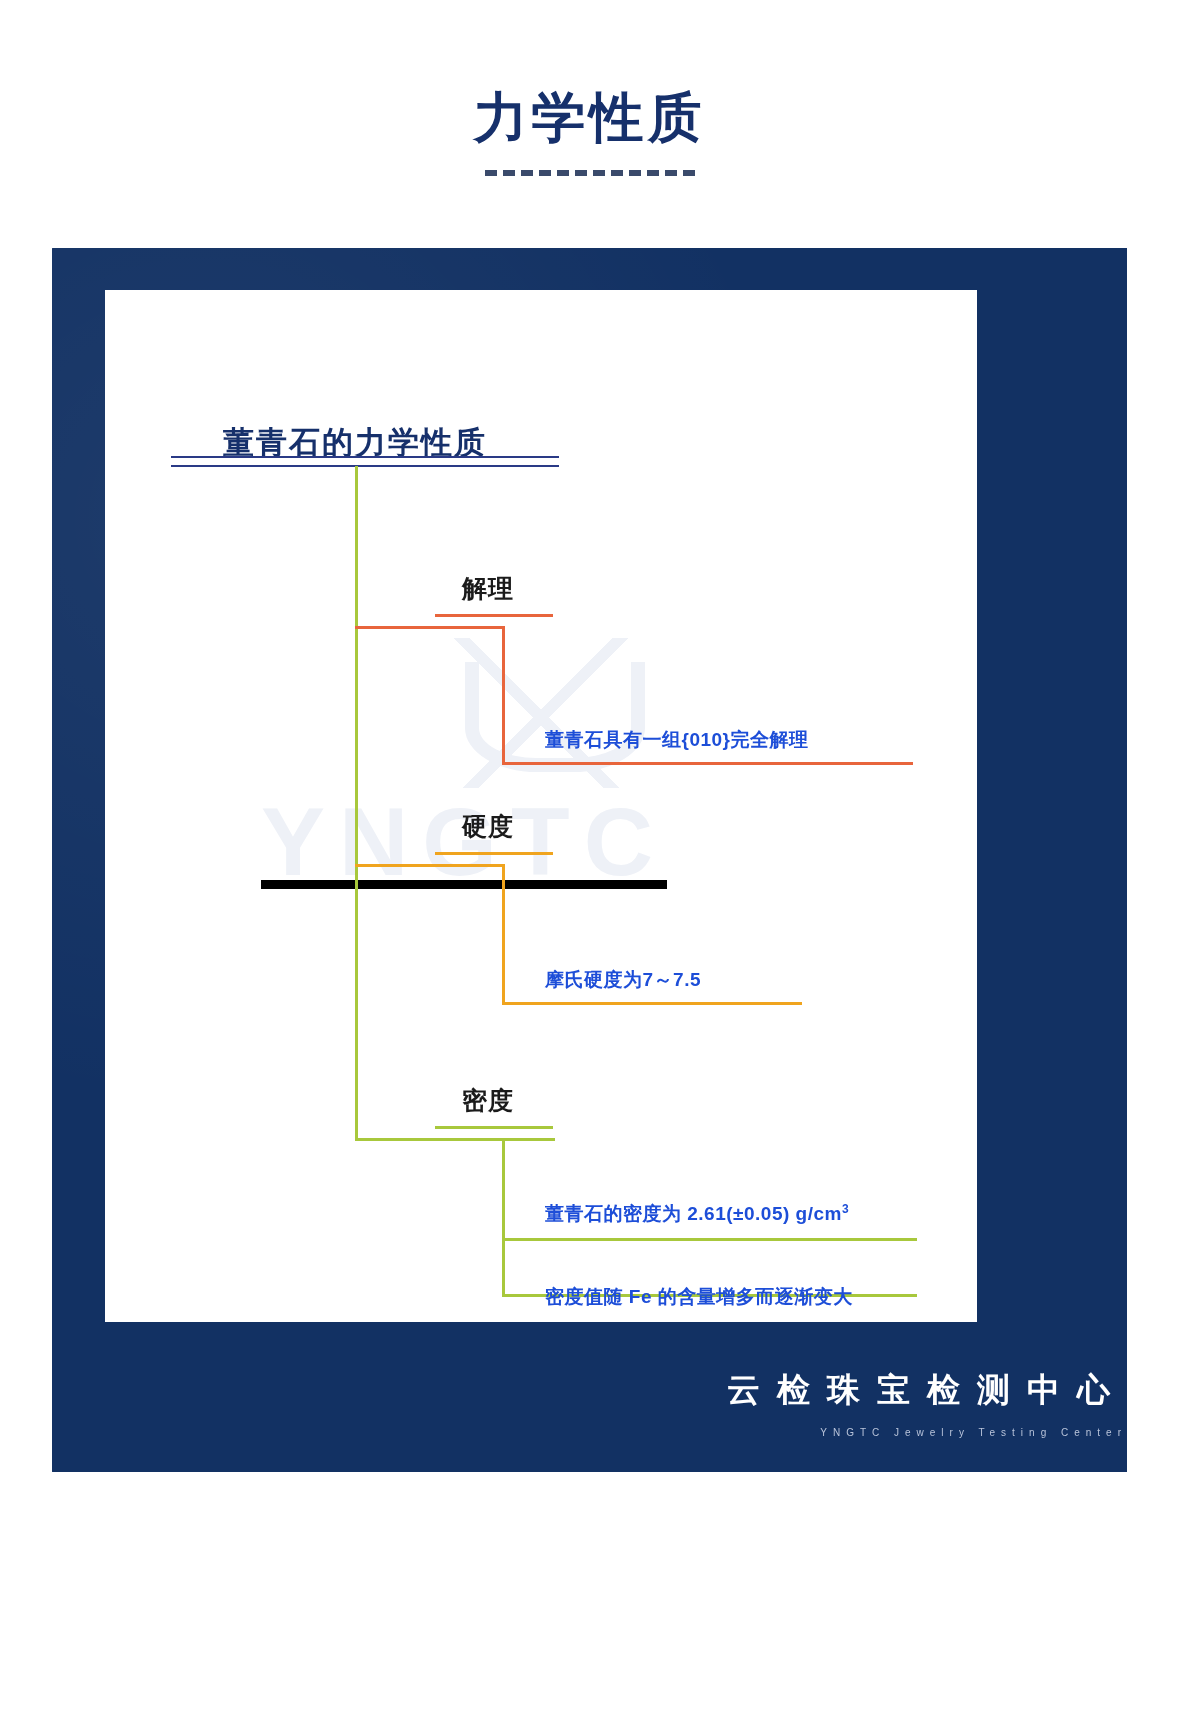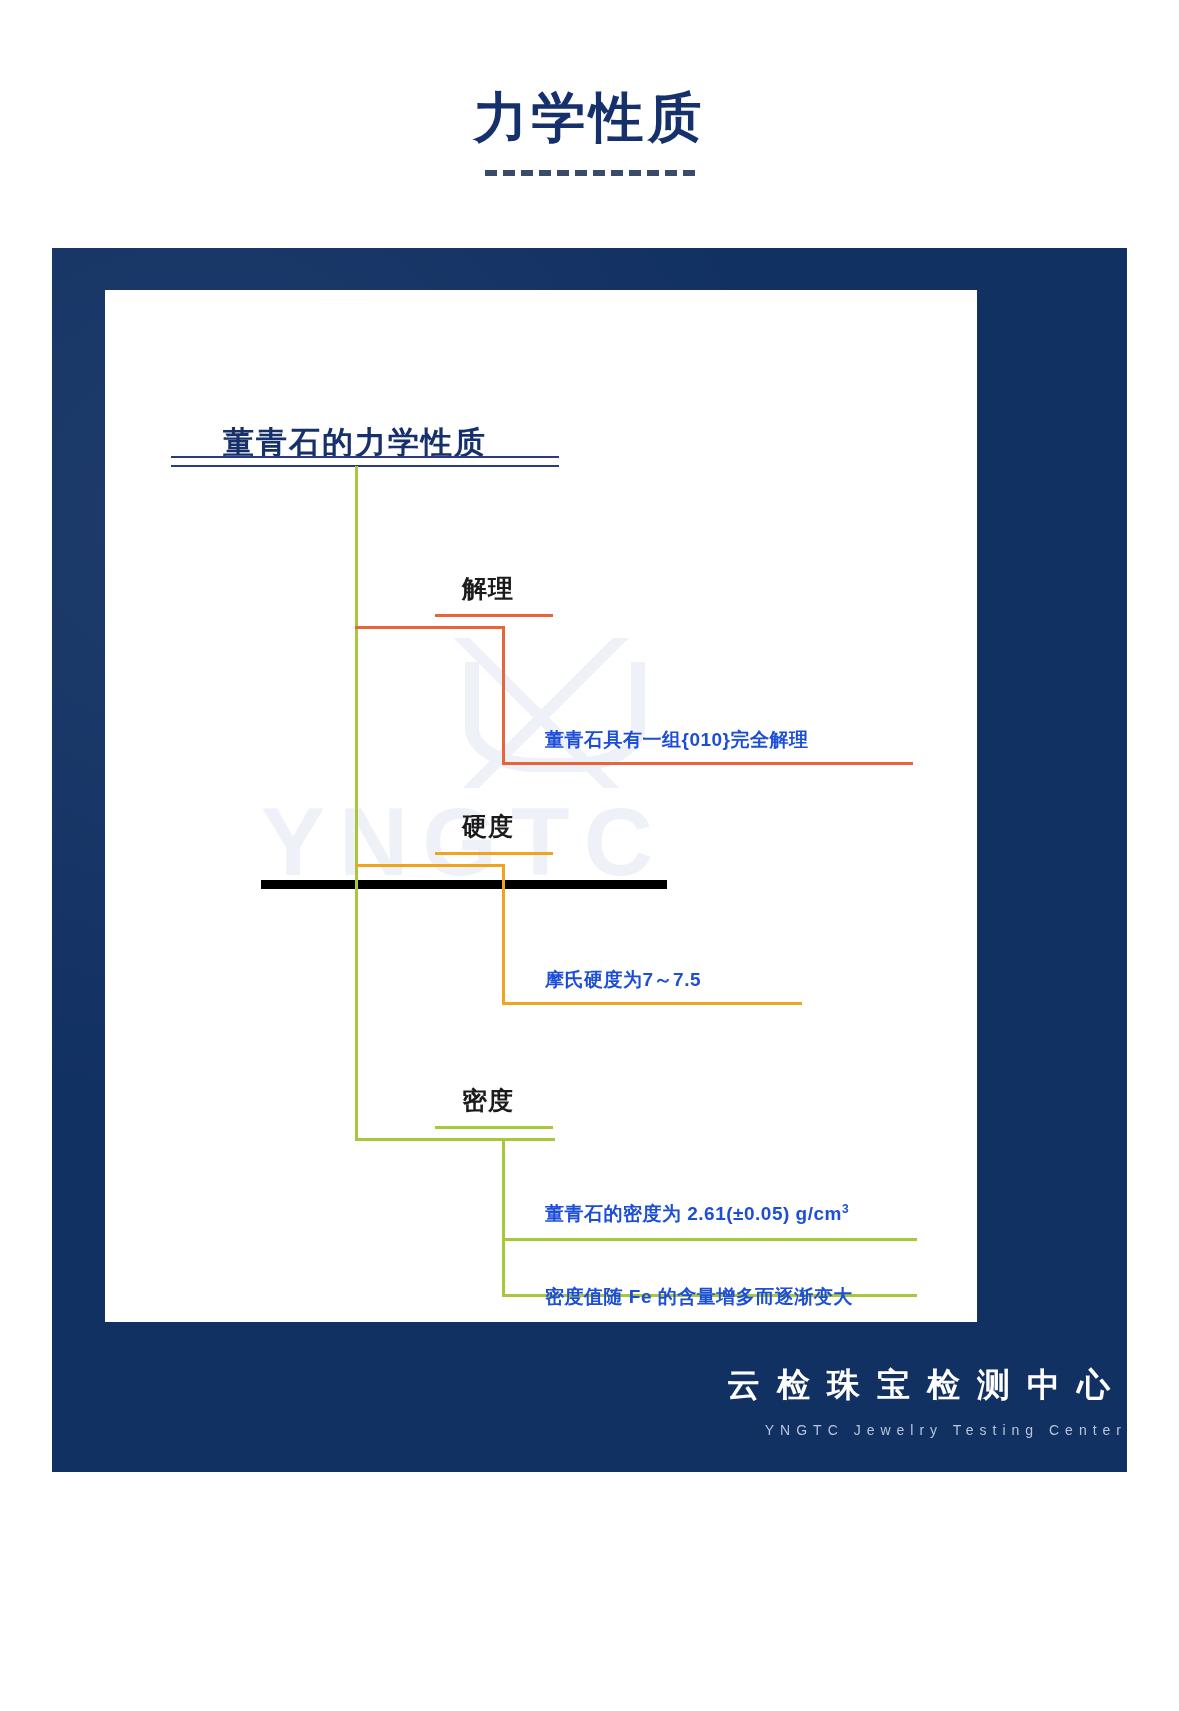--- a/index.html
+++ b/index.html
@@ -180,21 +180,21 @@
   }
   .footer .cn {
     font-size: 33px;
     font-weight: bold;
     color: #ffffff;
     letter-spacing: 17px;
     text-indent: 17px;
   }
   .footer .en {
     margin-top: 14px;
-    font-size: 14px;
+    font-size: 10px;
     color: #b9c4da;
     letter-spacing: 6px;
     text-indent: 6px;
   }
 </style>
 </head>
 <body>
 
 <div class="page-heading">
   <div class="title">力学性质</div>

